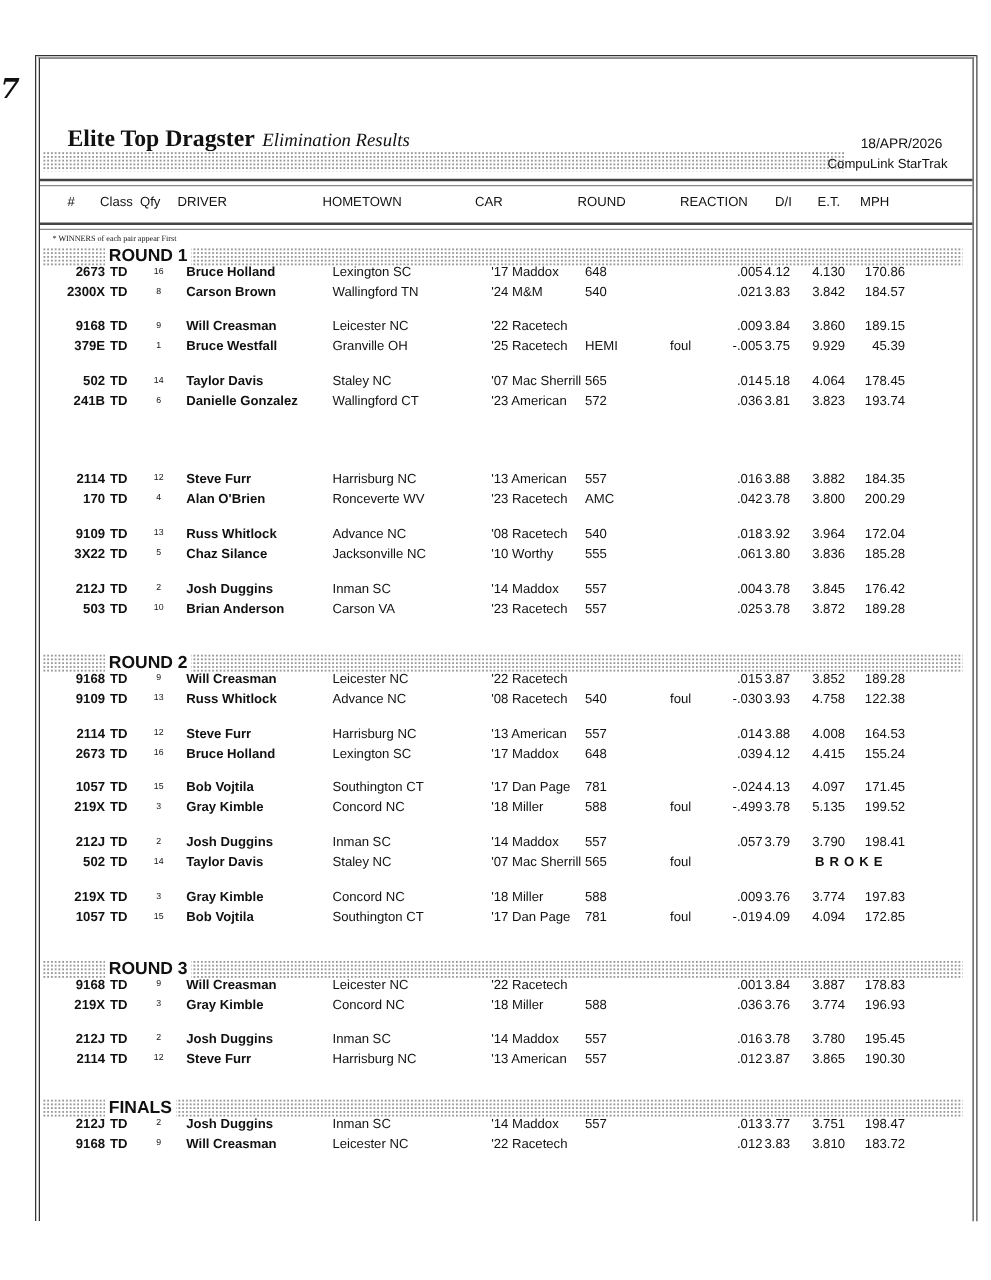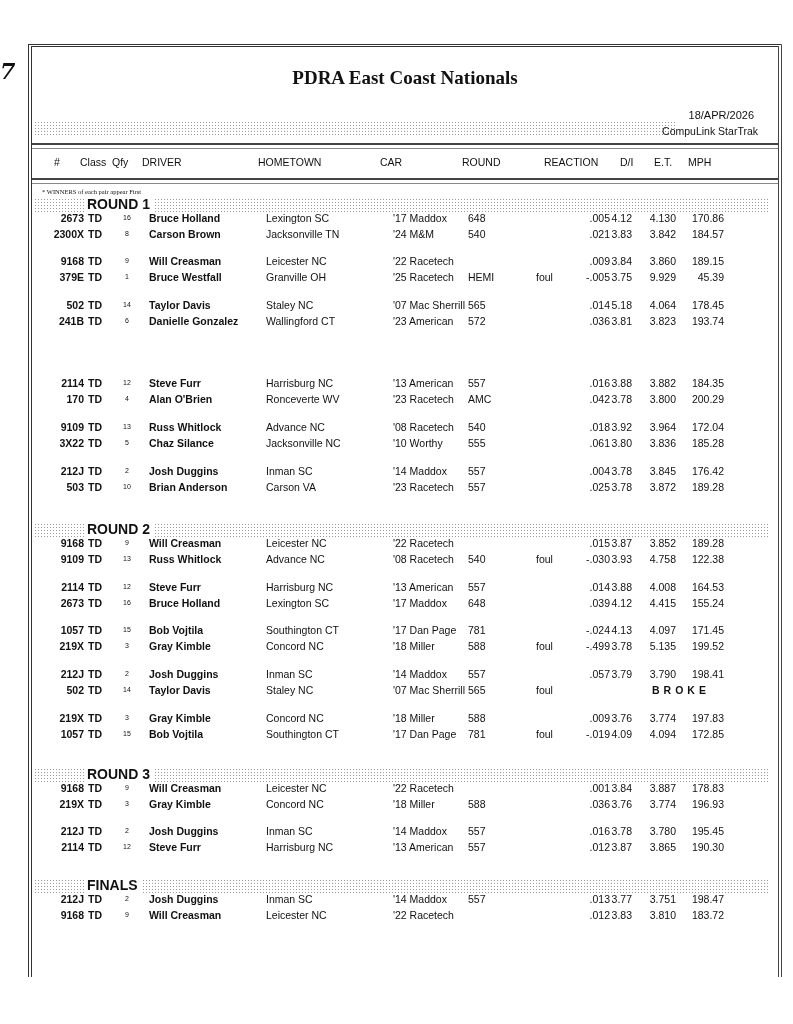--- a/index.html
+++ b/index.html
@@ -52,21 +52,23 @@
   .c-et { left:612px; width:32px; text-align:right; }
   .c-mph { left:648px; width:44px; text-align:right; }
   .c-broke { left:620px; letter-spacing:4px; font-weight:bold; }
 </style>
 </head>
 <body>
 
 <div class="mark">7</div>
 
 <div class="frame">
-  <div class="title">PDRA East Coast Nationals</div>
+  <div class="subtitle">
+    <span class="a">Elite Top Dragster</span><span class="b">Elimination Results</span>
+  </div>
   <div class="date">18/APR/2026</div>
   <div class="header-dither dither"></div>
   <div class="brand">CompuLink StarTrak</div>
 
   <div class="hr" style="top:96px"></div>
   <div class="colhdr">
     <span style="left:22px">#</span>
     <span style="left:48px">Class</span>
     <span style="left:80px">Qfy</span>
     <span style="left:110px">DRIVER</span>
@@ -98,21 +100,21 @@
         <span class="c-rt">.005</span>
         <span class="c-di">4.12</span>
         <span class="c-et">4.130</span>
         <span class="c-mph">170.86</span>
       </div>
       <div class="row" style="top: 181px;">
         <span class="c-num">2300X</span>
         <span class="c-cls">TD</span>
         <span class="c-qfy">8</span>
         <span class="c-drv">Carson Brown</span>
-        <span class="c-home">Jacksonville  TN</span>
+        <span class="c-home">Wallingford  TN</span>
         <span class="c-car">'24 M&amp;M</span>
         <span class="c-motor">540</span>
         <span class="c-foul"></span>
         <span class="c-rt">.021</span>
         <span class="c-di">3.83</span>
         <span class="c-et">3.842</span>
         <span class="c-mph">184.57</span>
       </div>
       <div class="row" style="top: 208px;">
         <span class="c-num">9168</span>

